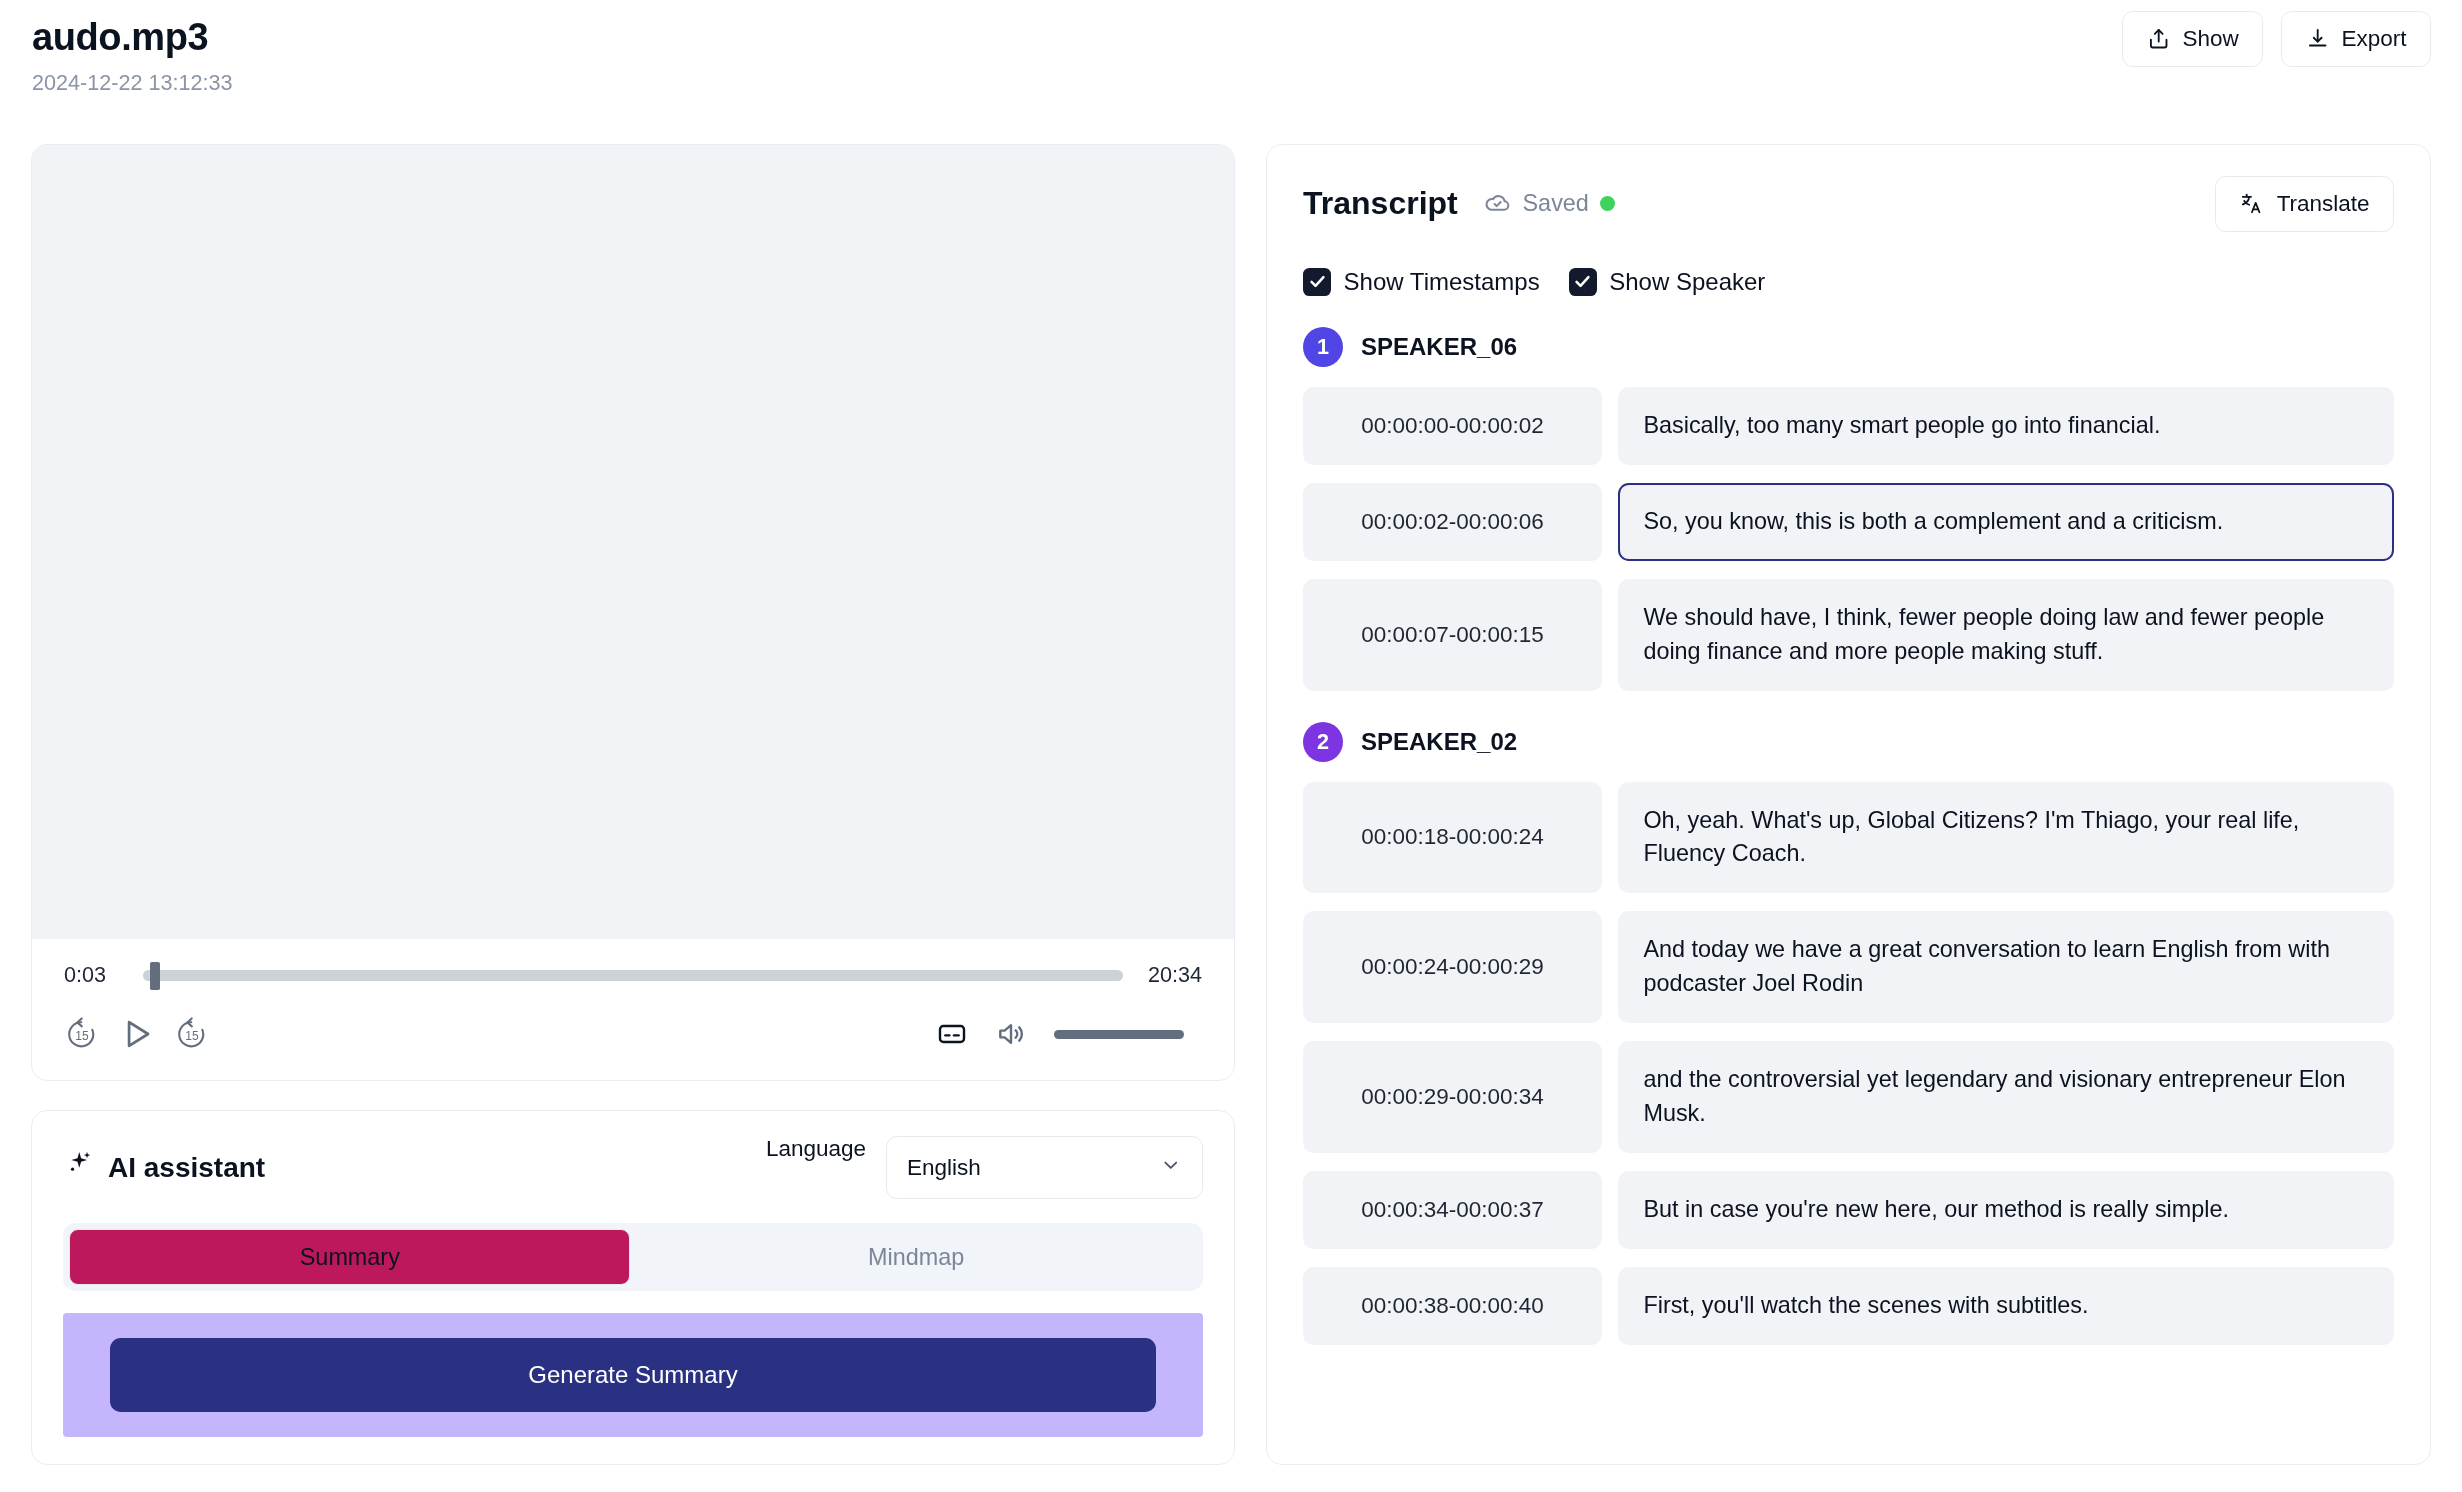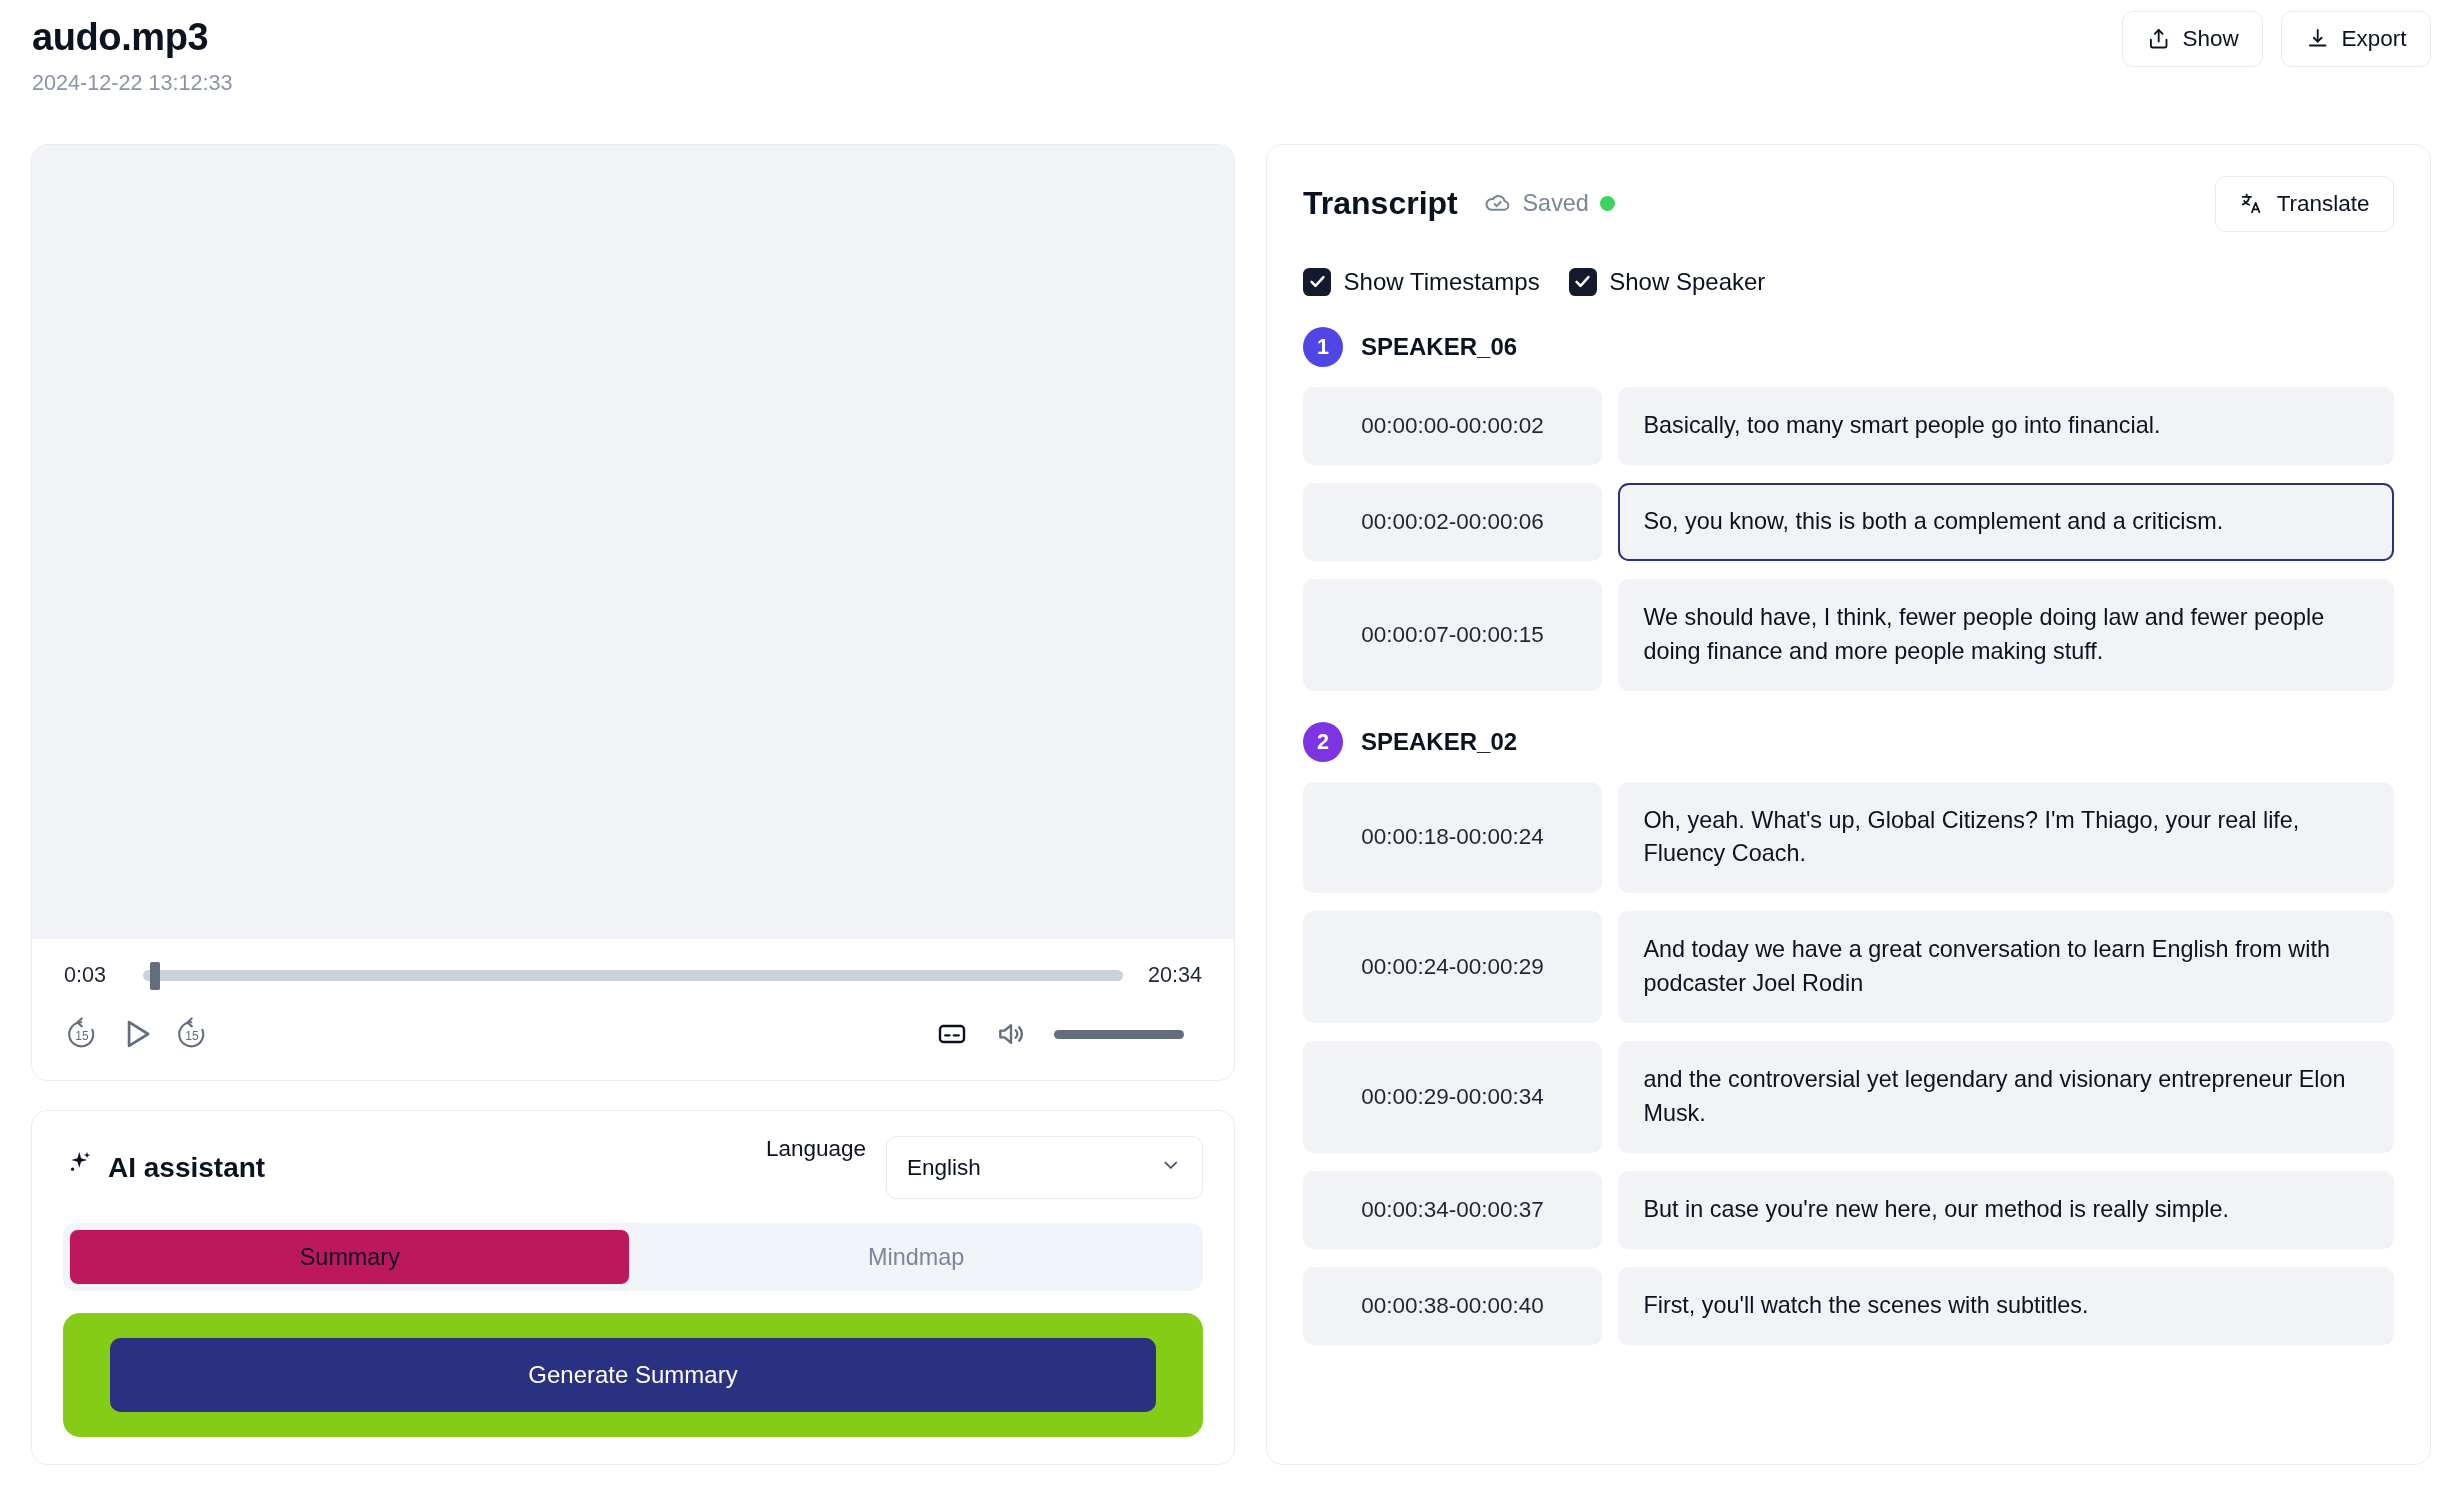--- a/index.html
+++ b/index.html
@@ -98,21 +98,21 @@
   }
   .tab {
     flex: 1; height: 56px; display: flex; align-items: center; justify-content: center;
     font-size: 23.4px; border-radius: 9px; cursor: pointer;
     color: #7b8698; background: transparent; border: 0.9px solid transparent;
     font-family: "Liberation Sans", sans-serif;
   }
   .tab.active { background: #be185d; color: #0b1220; border-color: #e6eaf0; }
 
   .summary-panel {
-    margin-top: 21.6px; flex: 1; background: #84cc16; border-radius: 17px;
+    margin-top: 21.6px; flex: 1; background: #c4b5fd; border-radius: 4px;
     padding: 25px 47px;
   }
   .generate-btn {
     width: 100%; height: 74px; background: #2a3183; color: #ffffff;
     border: none; border-radius: 10.8px; font-size: 24px; cursor: pointer;
     font-family: "Liberation Sans", sans-serif;
   }
 
   
   .transcript-card { height: 100%; padding: 31px 36px 13px 36px; overflow: hidden; position: relative; }

